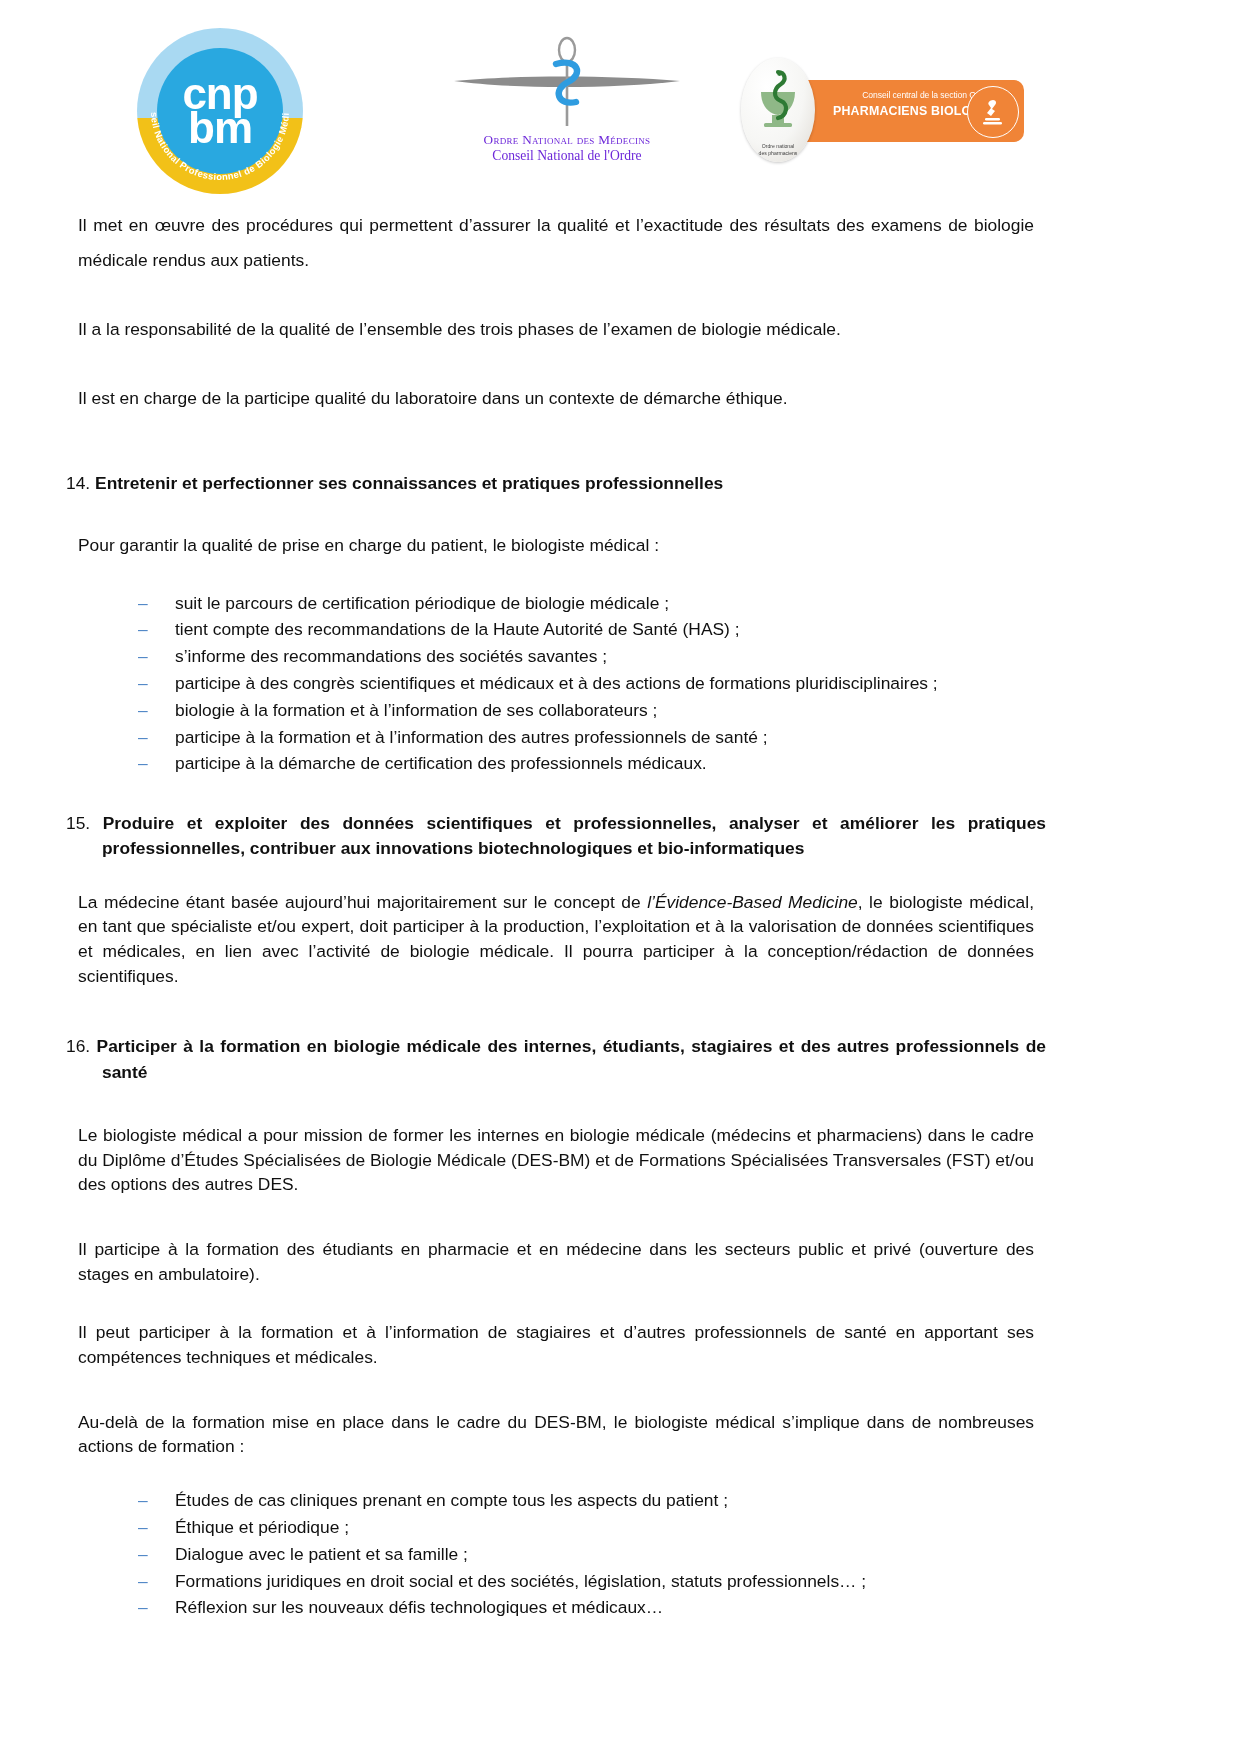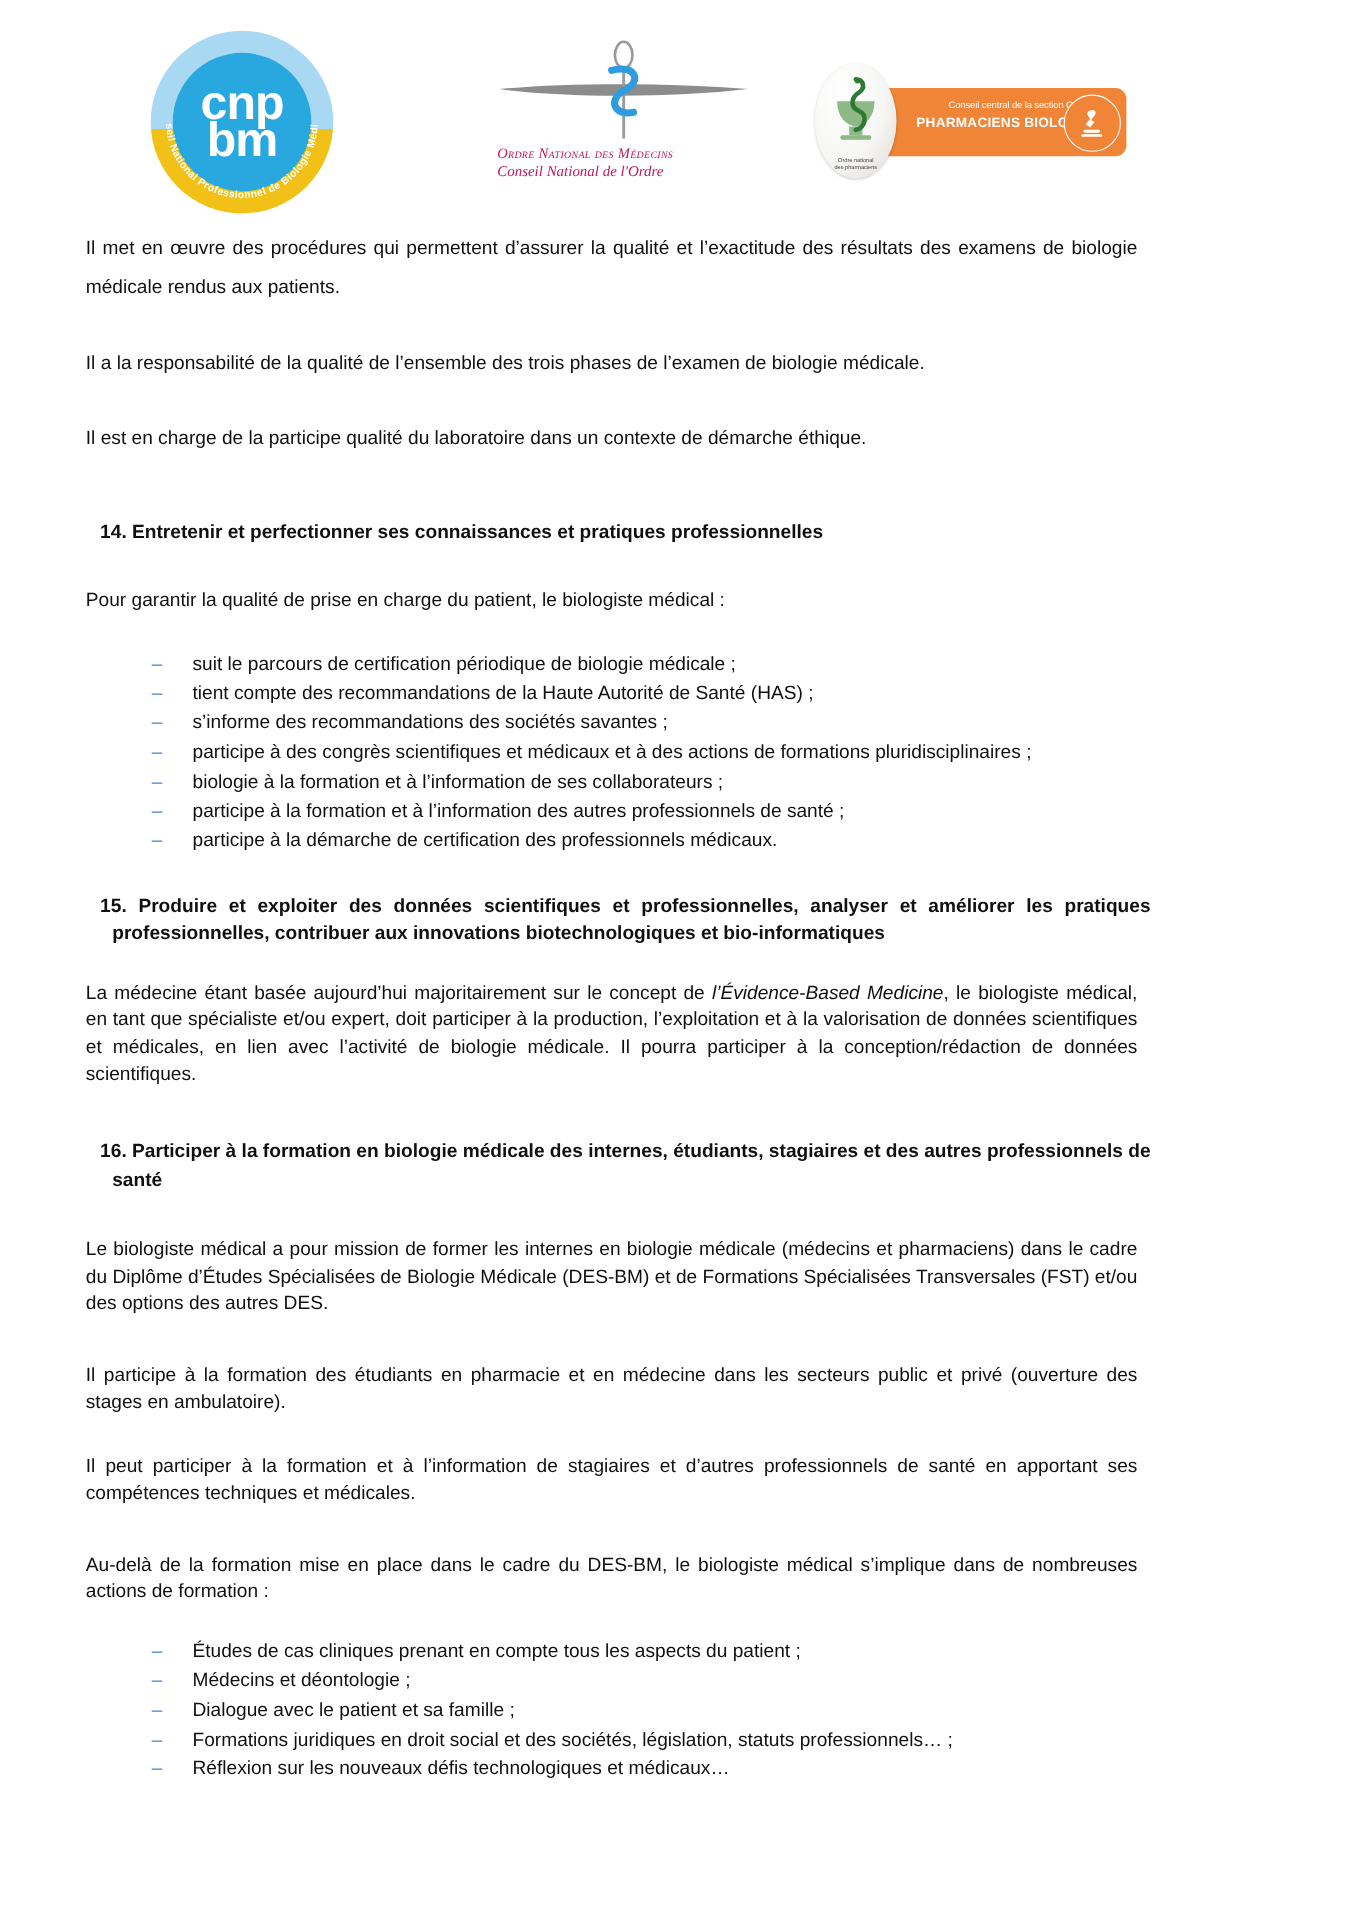--- a/index.html
+++ b/index.html
@@ -83,25 +83,24 @@
     top: 34px;
     width: 230px;
     height: 132px;
   }
   .onm-mark { position: absolute; left: 0; top: 0; width: 230px; height: 100px; }
   .onm-text {
     position: absolute;
     left: 0;
     top: 98px;
     width: 230px;
-    text-align: left;
-    color: #be185d;
+    text-align: center;
+    color: #6d28d9;
     font-family: "Liberation Serif", serif;
     line-height: 1.18;
-    font-style: italic;
   }
   .onm-text .l1 {
     font-size: 13.2px;
     font-variant: small-caps;
     letter-spacing: 0.3px;
     white-space: nowrap;
   }
   .onm-text .l2 {
     font-size: 13.6px;
     white-space: nowrap;
@@ -213,21 +212,21 @@
     font-weight: bold;
     line-height: 1.45;
     text-align: justify;
     padding-left: 34px;
     text-indent: -34px;
   }
   h2.heading.wide-indent {
     padding-left: 36px;
     text-indent: -36px;
   }
-  h2.heading .num { font-weight: bold; margin-left: 25px; }
+  h2.heading .num { font-weight: normal; }
 
   ul.dash-list {
     list-style: none;
     margin: 0;
     padding: 0 0 0 72px;
   }
   ul.dash-list li {
     position: relative;
     padding-left: 37px;
     line-height: 1.54;
@@ -364,20 +363,20 @@
     <p class="para tight-block">Il participe à la formation des étudiants en pharmacie et en médecine dans les secteurs public et privé (ouverture des stages en ambulatoire).</p>
     <div class="gap-10"></div>
     <p class="para tight-block">Il peut participer à la formation et à l’information de stagiaires et d’autres professionnels de santé en apportant ses compétences techniques et médicales.</p>
     <div class="gap-16"></div>
     <p class="para tight-block">Au-delà de la formation mise en place dans le cadre du DES-BM, le biologiste médical s’implique dans de nombreuses actions de formation :</p>
 
     <div class="gap-16"></div>
 
     <ul class="dash-list">
       <li><span class="dash">–</span><span>Études de cas cliniques prenant en compte tous les aspects du patient ;</span></li>
-      <li><span class="dash">–</span><span>Médecins et déontologie ;</span></li>
+      <li><span class="dash">–</span><span>Éthique et périodique ;</span></li>
       <li><span class="dash">–</span><span>Dialogue avec le patient et sa famille ;</span></li>
       <li><span class="dash">–</span><span>Formations juridiques en droit social et des sociétés, législation, statuts professionnels… ;</span></li>
       <li><span class="dash">–</span><span>Réflexion sur les nouveaux défis technologiques et médicaux…</span></li>
     </ul>
 
   </div>
 </div>
 
 </body></html>

